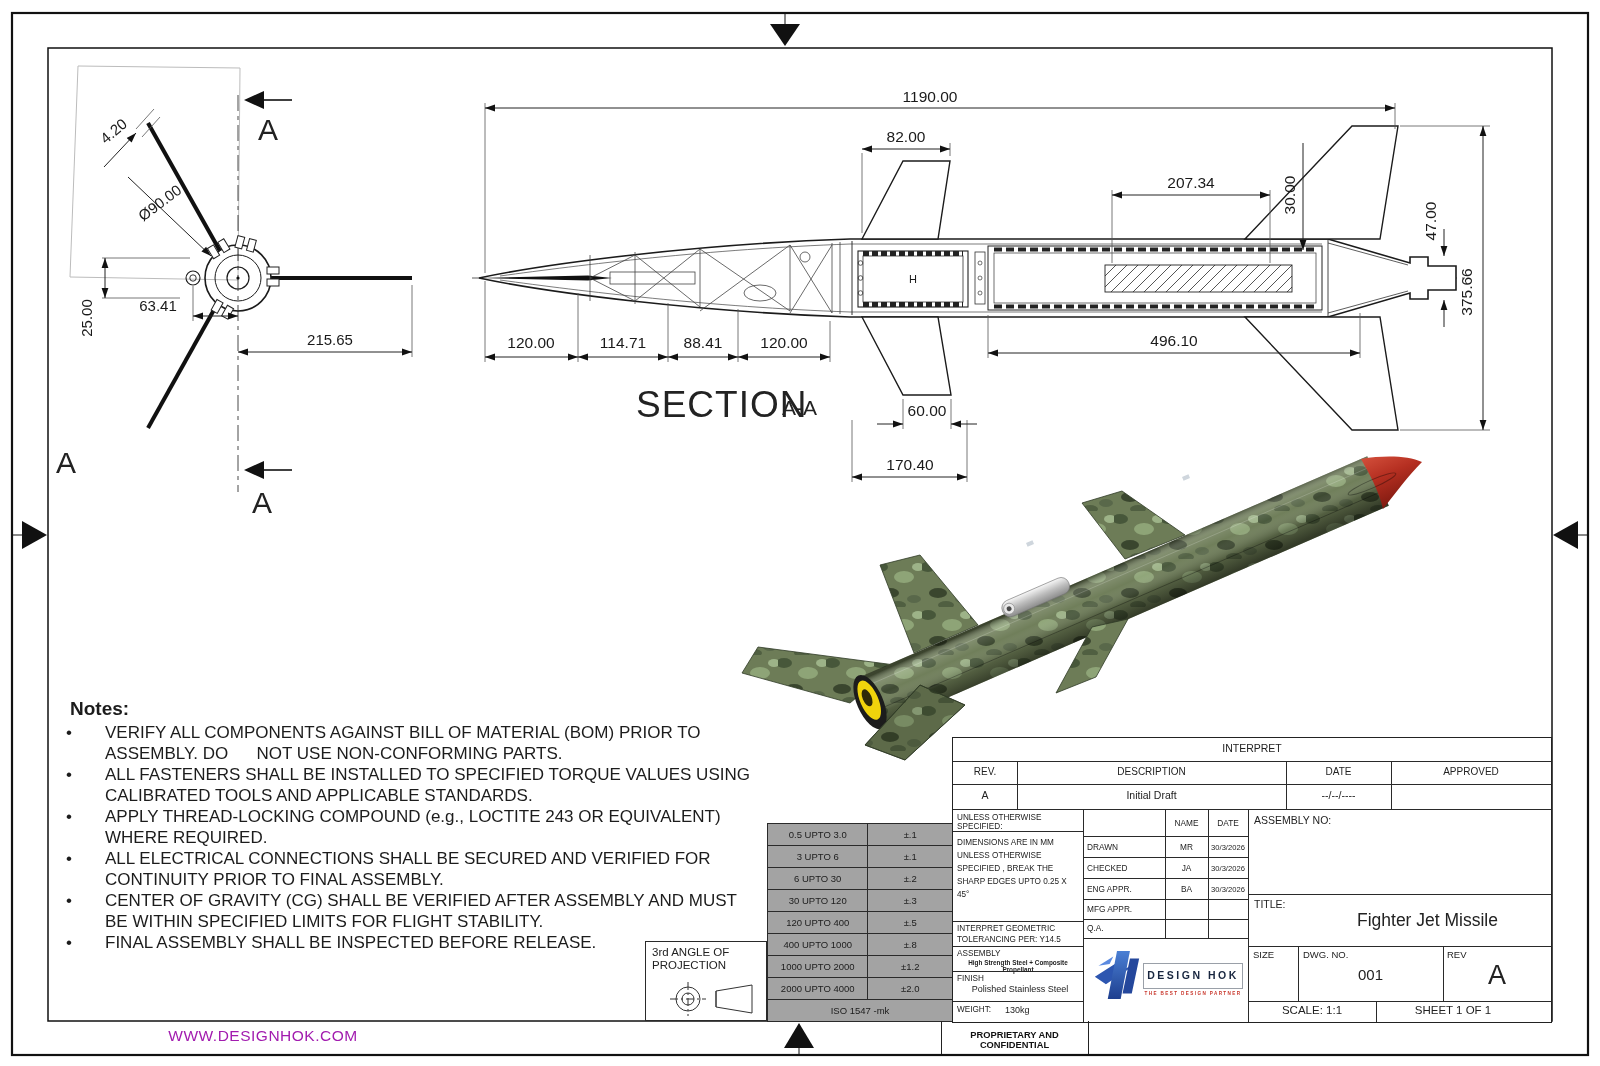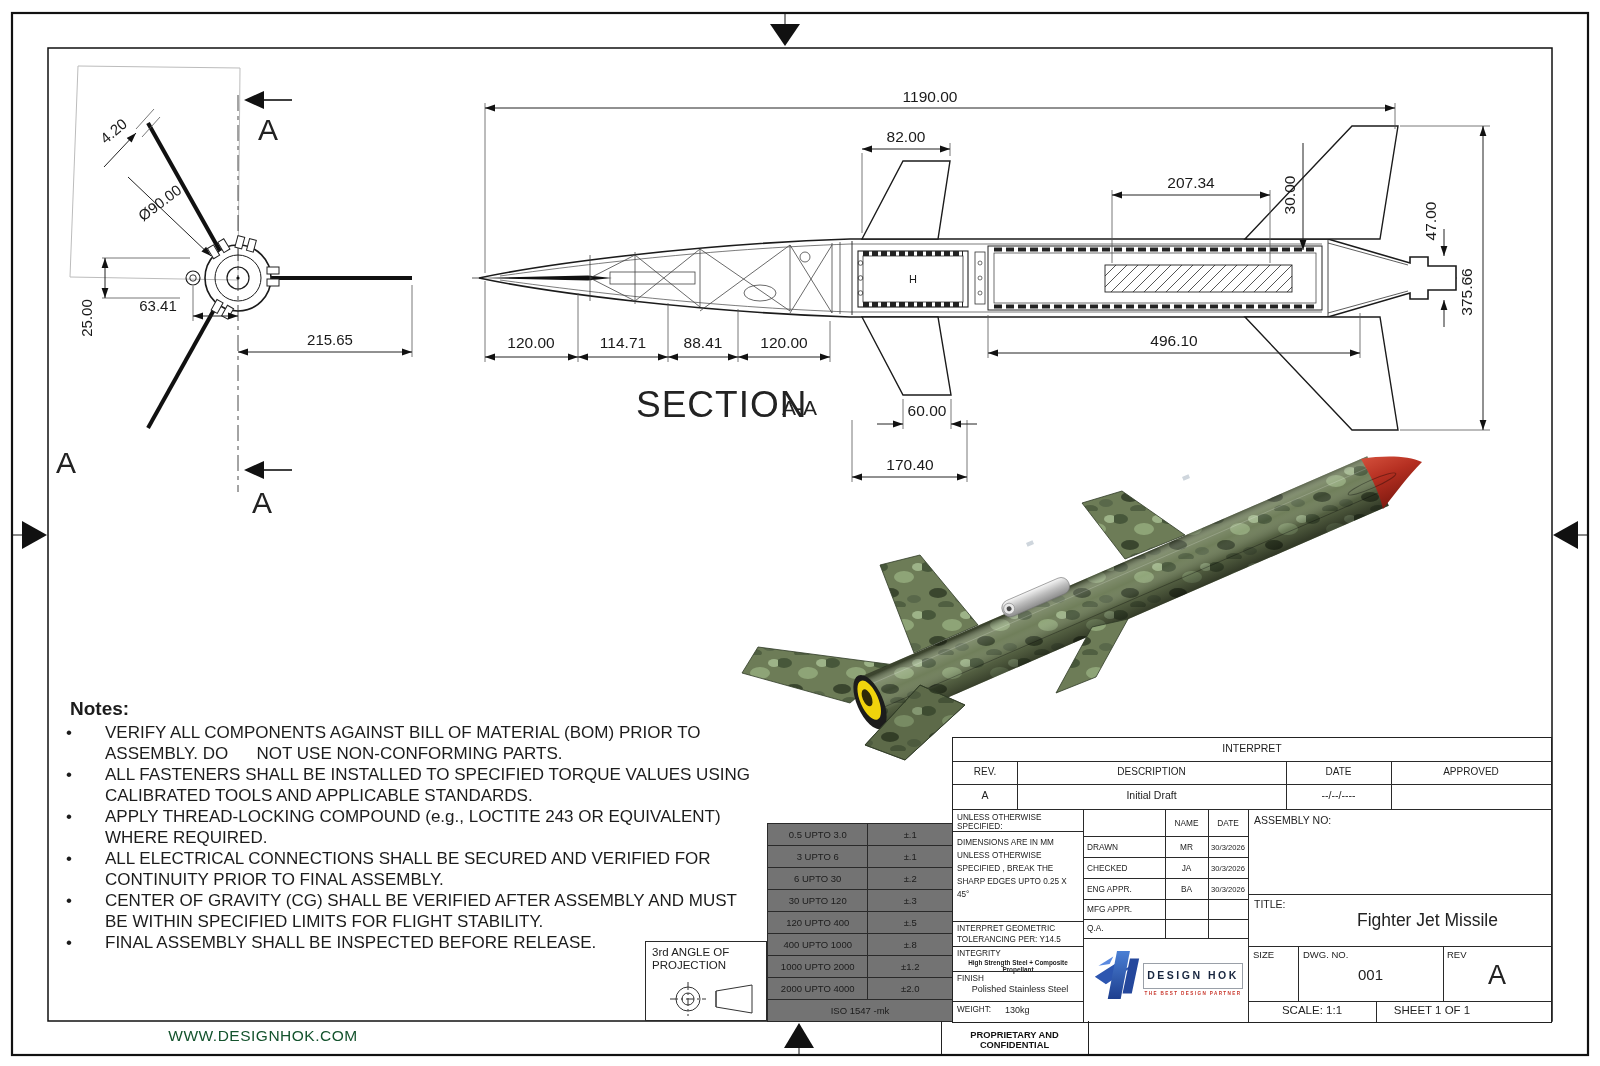--- a/index.html
+++ b/index.html
@@ -13,21 +13,21 @@
   .seclab{font-size:37px;letter-spacing:1px;fill:#222;}
   .seclab2{font-size:21px;fill:#222;}
   .cutlab{font-size:30px;fill:#222;}
   
   .notes{left:58px;top:698px;width:698px;}
   .notes h3{margin:0 0 2px 12px;font-size:19px;}
   .note-item{position:relative;padding-left:47px;font-size:17px;line-height:21px;}
   .note-item::before{content:"\2022";position:absolute;left:8px;top:0;}
   .note-text{white-space:pre-wrap;}
   
-  .tol{left:767px;top:823px;width:186px;height:199px;border:1px solid #2a2a2a;box-sizing:border-box;background:#737373;}
+  .tol{left:767px;top:823px;width:186px;height:199px;border:1px solid #2a2a2a;box-sizing:border-box;background:#a3a3a3;}
   .tol-row{display:flex;height:22px;border-bottom:1px solid #2a2a2a;box-sizing:border-box;}
   .tol-row div{font-size:9.5px;display:flex;align-items:center;justify-content:center;box-sizing:border-box;}
   .tol-a{width:101px;border-right:1px solid #2a2a2a;}
   .tol-b{width:84px;}
   .tol-iso{height:21px;border-bottom:none;}
   .tol-iso div{width:100%;}
   
   .proj{left:645px;top:941px;width:122px;height:80px;border:1px solid #2a2a2a;box-sizing:border-box;background:#fff;}
   .proj .t{position:absolute;left:6px;top:4px;font-size:11.5px;line-height:13px;color:#222;}
   
@@ -423,21 +423,21 @@
     <div class="lbl c" style="left:333px;top:28px;width:105px;font-size:10px">DATE</div>
     <div class="lbl c" style="left:438px;top:28px;width:160px;font-size:10px">APPROVED</div>
     <div class="lbl c" style="left:0;top:51px;width:64px;font-size:10.5px">A</div>
     <div class="lbl c" style="left:64px;top:51px;width:269px;font-size:10.5px">Initial Draft</div>
     <div class="lbl c" style="left:333px;top:51px;width:105px;font-size:10.5px">--/--/----</div>
     <div class="lbl c" style="left:438px;top:51px;width:160px;font-size:10.5px"></div>
 
     <div class="lbl" style="left:4px;top:75px;width:124px;font-size:8.2px">UNLESS OTHERWISE SPECIFIED:</div>
     <div class="lbl" style="left:4px;top:98px;width:120px;font-size:8.2px;line-height:13px">DIMENSIONS ARE IN MM UNLESS OTHERWISE SPECIFIED , BREAK THE SHARP EDGES UPTO 0.25 X 45°</div>
     <div class="lbl" style="left:4px;top:186px;width:122px;font-size:8.2px;line-height:10.5px">INTERPRET GEOMETRIC TOLERANCING PER: Y14.5</div>
-    <div class="lbl" style="left:4px;top:211px;width:90px;font-size:8.2px">INTEGRITY</div>
+    <div class="lbl" style="left:4px;top:211px;width:90px;font-size:8.2px">ASSEMBLY</div>
     <div class="lbl c" style="left:2px;top:221px;width:126px;font-size:6.4px;font-weight:bold">High Strength Steel + Composite Propellant</div>
     <div class="lbl" style="left:4px;top:236px;width:60px;font-size:8.2px">FINISH</div>
     <div class="lbl c" style="left:8px;top:246px;width:118px;font-size:9px">Polished Stainless Steel</div>
     <div class="lbl" style="left:4px;top:267px;width:50px;font-size:8.2px">WEIGHT:</div>
     <div class="lbl" style="left:52px;top:267px;width:60px;font-size:9px">130kg</div>
 
     <div class="lbl c" style="left:212px;top:80px;width:43px;font-size:8.3px">NAME</div>
     <div class="lbl c" style="left:255px;top:80px;width:40px;font-size:8.3px">DATE</div>
     <div class="lbl" style="left:134px;top:104px;width:76px;font-size:8.3px">DRAWN</div>
     <div class="lbl" style="left:134px;top:125px;width:76px;font-size:8.3px">CHECKED</div>
@@ -453,36 +453,36 @@
 
     <div class="lbl" style="left:301px;top:76px;width:220px;font-size:10.5px">ASSEMBLY NO:</div>
     <div class="lbl" style="left:301px;top:160px;width:90px;font-size:10.5px">TITLE:</div>
     <div class="lbl c" style="left:295px;top:172px;width:359px;font-size:17.5px;font-weight:400">Fighter Jet Missile</div>
     <div class="lbl" style="left:300px;top:211px;width:42px;font-size:9.5px">SIZE</div>
     <div class="lbl" style="left:350px;top:211px;width:100px;font-size:9.5px">DWG.  NO.</div>
     <div class="lbl c" style="left:345px;top:228px;width:145px;font-size:15px">001</div>
     <div class="lbl" style="left:494px;top:211px;width:40px;font-size:9.5px">REV</div>
     <div class="lbl c" style="left:490px;top:222px;width:108px;font-size:27px">A</div>
     <div class="lbl c" style="left:295px;top:266px;width:128px;font-size:11.5px">SCALE: 1:1</div>
-    <div class="lbl c" style="left:402px;top:266px;width:154px;font-size:11.5px">SHEET 1 OF 1</div>
+    <div class="lbl c" style="left:423px;top:266px;width:154px;font-size:11.5px">SHEET 1 OF 1</div>
 
     <svg style="left:140px;top:206px" width="48" height="62" viewBox="0 0 52 64">
       <defs>
         <linearGradient id="lgGrad" x1="0" y1="0" x2="0" y2="1">
           <stop offset="0" stop-color="#4a7fd4"></stop>
             <stop offset="1" stop-color="#1e3f8f"></stop>
         </linearGradient>
       </defs>
       <path d="M2,34 L30,16 L24,28 L44,22 L14,42 Z" fill="#2d56b0"></path>
       <path d="M26,6 L40,6 L30,58 L16,58 Z" fill="url(#lgGrad)"></path>
       <path d="M40,14 L50,14 L42,52 L32,52 Z" fill="#24479c"></path>
       <path d="M6,22 L22,12 L18,20 Z" fill="#5b8ae0"></path>
     </svg>
     <div class="logo-box"><span>DESIGN HOK</span></div>
     <div class="logo-tag">THE BEST DESIGN PARTNER</div>
   </div>
 
   <div class="fvl" style="left:941px;top:1021px;height:33px"></div>
   <div class="fvl" style="left:1088px;top:1021px;height:33px"></div>
-  <div class="abs c" style="left:48px;top:1027px;width:430px;font-size:15.5px;letter-spacing:0.5px;color:#14532d">WWW.DESIGNHOK.COM</div>
+  <div class="abs c" style="left:48px;top:1027px;width:430px;font-size:15.5px;letter-spacing:0.5px;color:#a21caf">WWW.DESIGNHOK.COM</div>
   <div class="abs c" style="left:941px;top:1030px;width:147px;font-size:9.3px;font-weight:bold;color:#111">PROPRIETARY AND CONFIDENTIAL</div>
 
 </div>
 
 </body></html>

